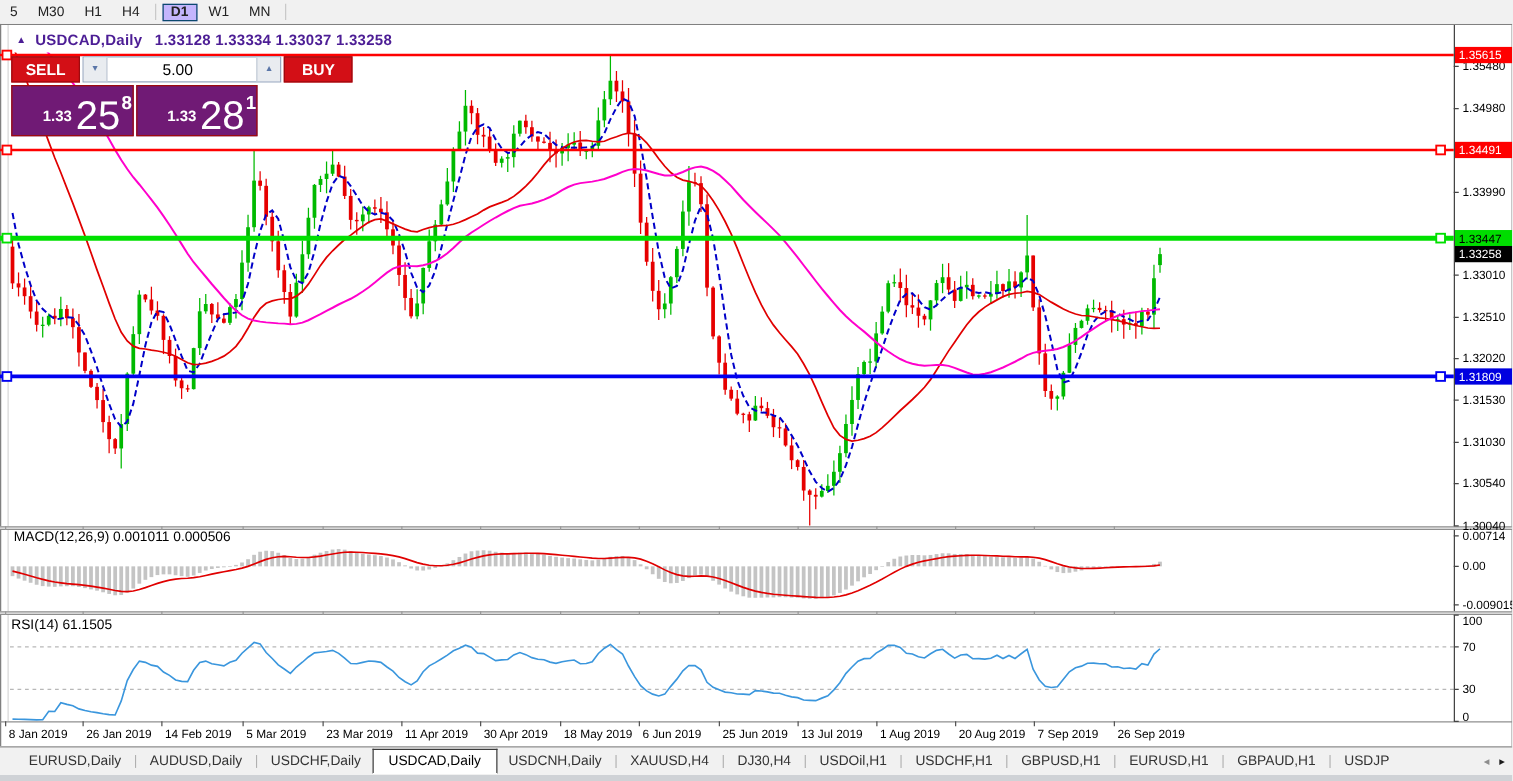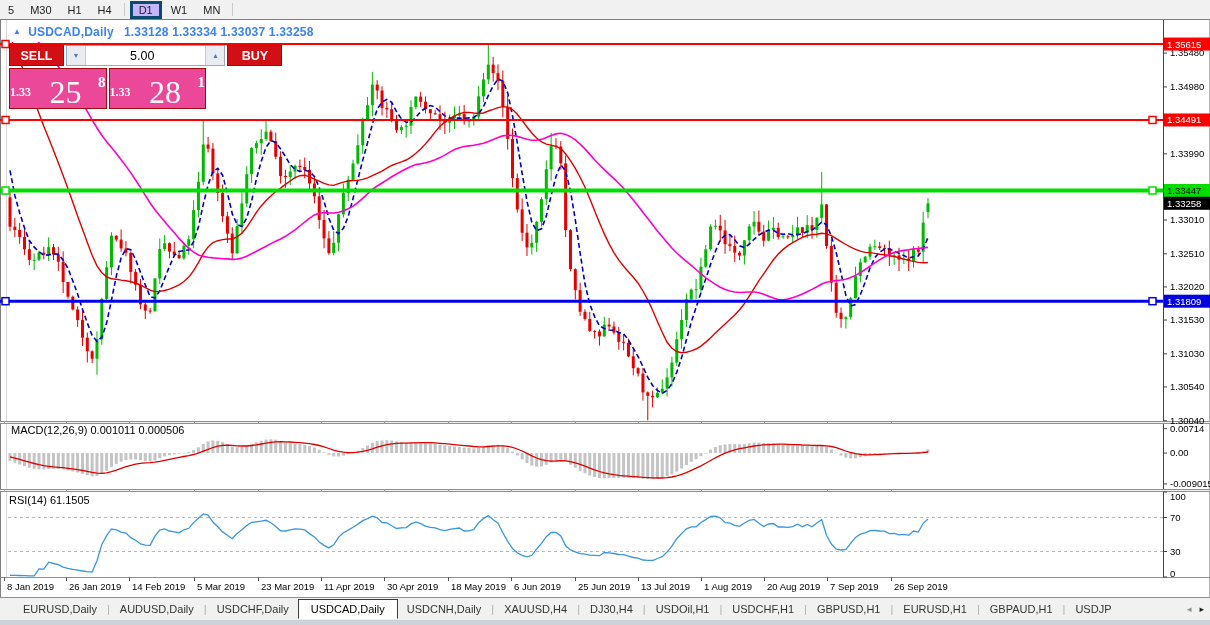--- a/index.html
+++ b/index.html
@@ -2,47 +2,47 @@
 <html><head>
 <meta charset="utf-8">
 <style>
   html,body{margin:0;padding:0;background:#e8e8e8;font-family:"Liberation Sans",sans-serif;}
   .screen{position:relative;width:1210px;height:625px;background:#fff;overflow:hidden;}
 
   
   .tf-toolbar{position:absolute;top:0;left:0;width:1210px;height:19px;background:#f1f1f1;
     display:flex;align-items:center;font-size:11px;color:#222;box-sizing:border-box;}
   .tf-item{padding:1px 7px;margin:0 1px;white-space:nowrap;}
-  .tf-item.active{background:#c4b5fd;border:3px solid #0c4a6e;padding:0 6px;}
+  .tf-item.active{background:#c4b5fd;border:1px solid #0c4a6e;padding:0 6px;font-weight:bold;}
   .tf-divider{width:1px;height:13px;background:#c9c9c9;margin:0 4px;}
 
   
   .chart-window{position:absolute;top:19px;left:0;width:1210px;height:578px;background:#fff;}
   #chart{position:absolute;top:0;left:0;}
 
-  .chart-header{position:absolute;left:13px;top:6px;font-size:12px;font-weight:700;color:#3b82f6;
+  .chart-header{position:absolute;left:13px;top:6px;font-size:12px;font-weight:700;color:#4c1d95;
     letter-spacing:.2px;white-space:nowrap;}
   .chart-header .tri{font-size:8px;vertical-align:2px;margin-right:7px;font-weight:400;}
   .chart-header .ohlc{font-weight:700;margin-left:10px;}
 
   
   .trade-panel{position:absolute;left:9px;top:26px;width:197px;}
   .tp-row1{display:flex;height:21px;gap:2px;}
   .btn-trade{flex:0 0 55px;background:#d30f16;color:#fff;font-size:12.5px;font-weight:700;
     display:flex;align-items:center;justify-content:center;border:1px solid #9d0a0f;box-sizing:border-box;}
   .spinner{flex:1;display:flex;background:#fff;border:1px solid #98a8c0;box-sizing:border-box;gap:44px;}
   .spin-btn{width:19px;background:#e9ecf0;border:none;color:#5a76a8;font-size:7px;
     display:flex;align-items:center;justify-content:center;padding:0;}
   .spin-btn.dn{border-right:1px solid #c4ccd8;}
   .spin-btn.up{border-left:1px solid #c4ccd8;}
   .spin-val{flex:1;font-size:12.5px;color:#000;display:flex;align-items:center;justify-content:flex-end;
     padding-right:7px;}
   .tp-row2{display:flex;gap:2px;margin-top:2px;height:41px;}
-  .tp-price{flex:1;background:#ec4899;color:#fff;display:flex;align-items:flex-end;justify-content:space-between;
-    padding-bottom:1px;border:1px solid #9d0a0f;box-sizing:border-box;font-family:Liberation Serif, serif;}
+  .tp-price{flex:1;background:#701a75;color:#fff;display:flex;align-items:flex-end;justify-content:flex-end;
+    padding-bottom:1px;border:1px solid #9d0a0f;box-sizing:border-box;}
   .tp-price .small{font-size:12px;font-weight:700;margin:0 3px 7px 0;}
   .tp-price .big{font-size:32px;line-height:.92;font-weight:400;}
   .tp-price .sup{font-size:15px;font-weight:700;margin:0 0 16px 1px;}
 
   .ind-label{position:absolute;font-size:11px;color:#000;white-space:nowrap;}
   .ind-label.macd{left:11px;top:405px;}
   .ind-label.rsi{left:9px;top:475px;}
 
   
   .tabbar{position:absolute;left:0;top:597px;width:1210px;height:23px;background:#f1f1f1;

